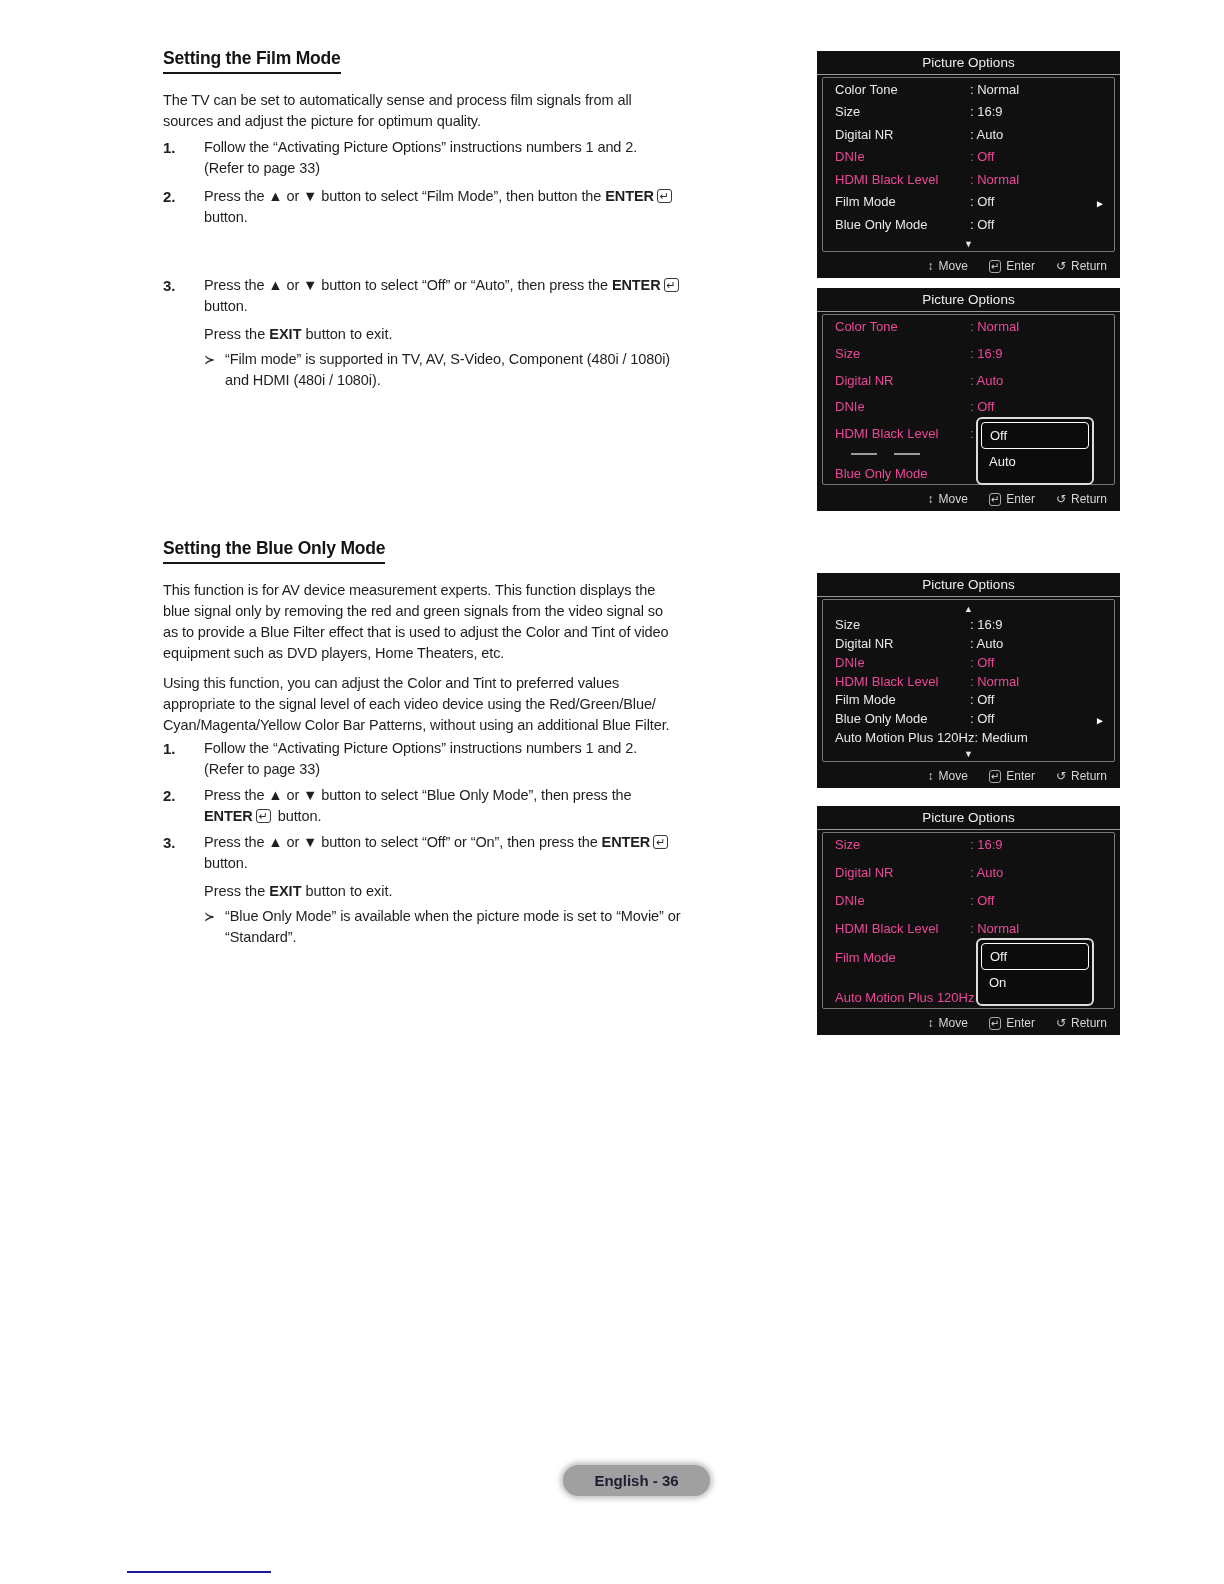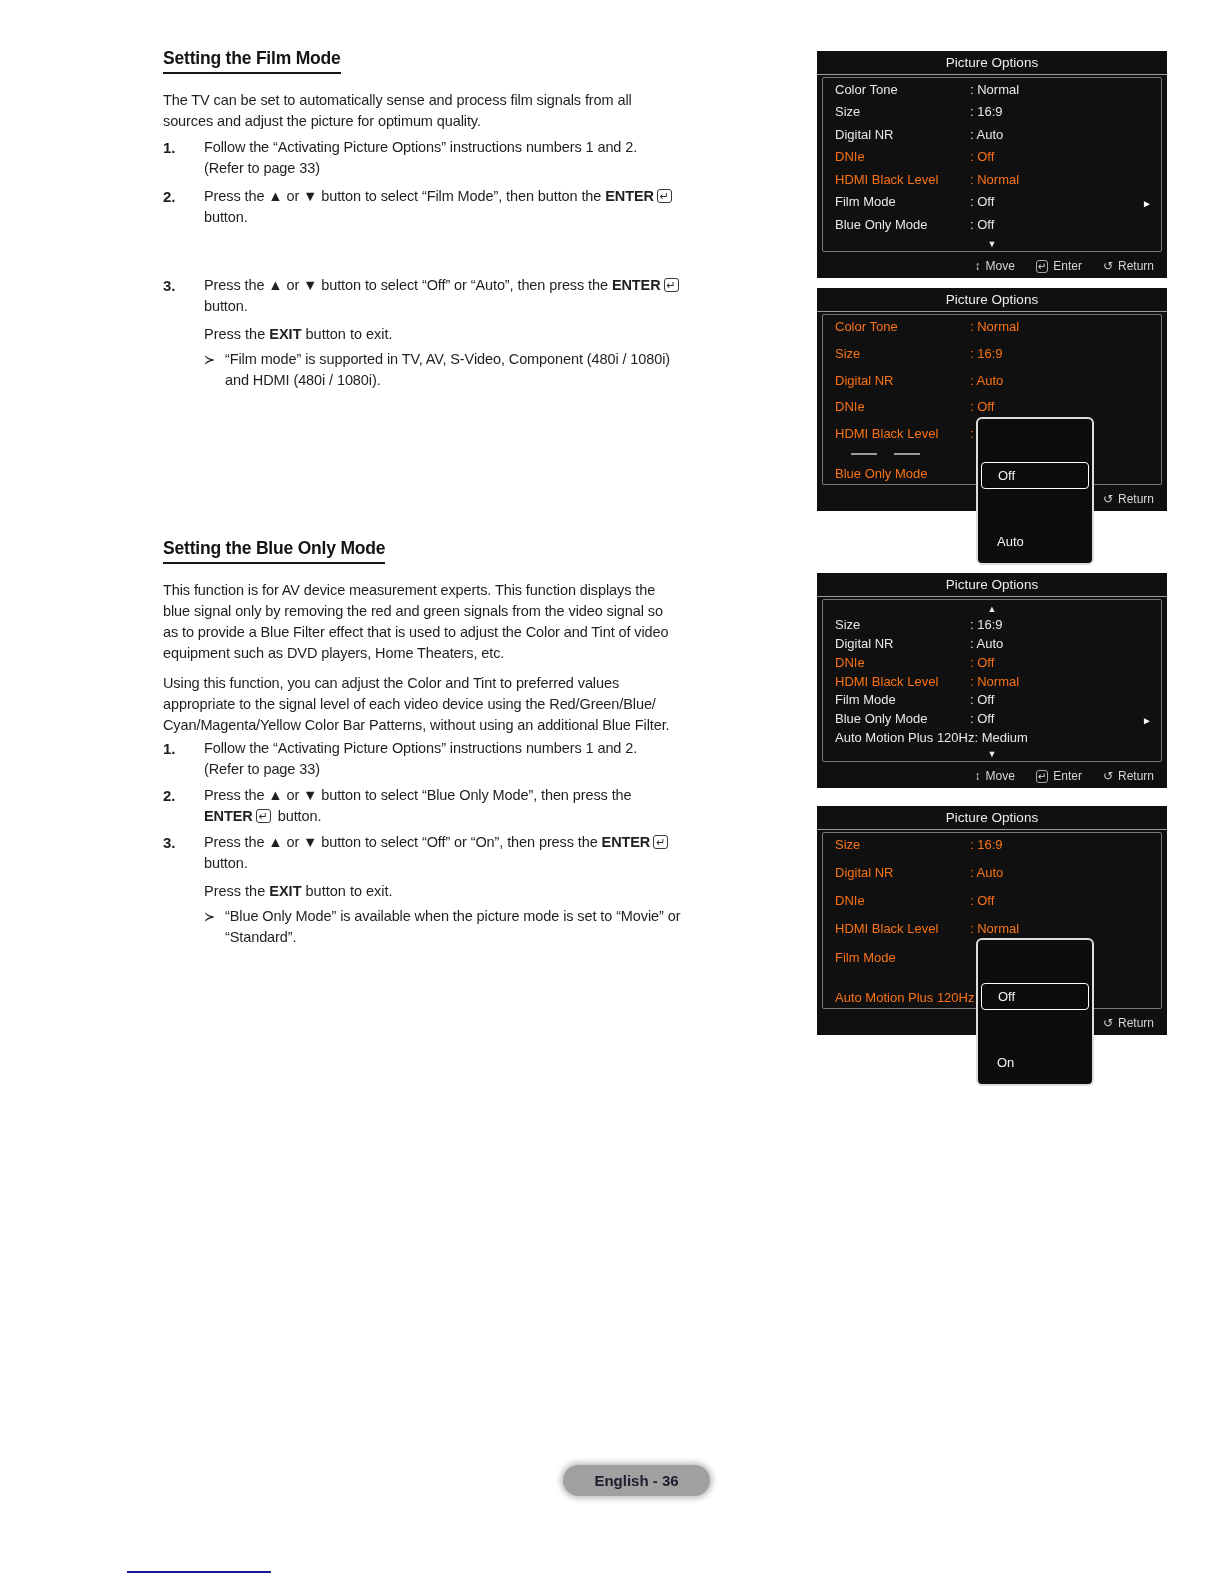--- a/index.html
+++ b/index.html
@@ -26,49 +26,49 @@
   .exit-line { margin:2px 0 4px 41px; font-size:14.5px; line-height:21px; }
   .note { display:flex; margin:0 0 0 41px; }
   .note-marker { flex:0 0 21px; font-size:13px; font-weight:700; color:#2a2a2a; line-height:21px; }
   .note-text { font-size:14.5px; line-height:21px; white-space:pre-line; letter-spacing:-0.1px; }
   .keycap {
     display:inline-block; border:1px solid #3a3a3a; border-radius:3px;
     font-size:11px; line-height:12px; padding:0 2px; margin:0 3px; vertical-align:1px; color:#2a2a2a;
   }
   
   .osd {
-    position:absolute; left:817px; width:350px; background:#101010; color:#e8e8e8;
+    position:absolute; left:817px; width:303px; background:#101010; color:#e8e8e8;
     display:flex; flex-direction:column; box-sizing:border-box;
   }
   .osd-title { flex:0 0 23px; line-height:23px; text-align:center; font-size:13.5px; color:#ededed; border-bottom:1px solid #9a9a9a; }
   .osd-body {
     flex:1; border:1px solid #787878; border-radius:2px; margin:2px 5px 2px 5px;
     display:flex; flex-direction:column; justify-content:space-between; padding:4px 0 2px 0; position:relative;
   }
   .osd-row { display:flex; font-size:13px; line-height:16px; position:relative; }
   .osd-row .lbl { flex:0 0 135px; padding-left:12px; white-space:nowrap; }
   .osd-row .val { flex:1; white-space:nowrap; }
   .osd-row .cursor { position:absolute; right:9px; top:2px; font-size:10px; color:#ffffff; }
-  .dim { color:#f97316; }
+  .dim { color:#ec4899; }
   .osd-arrow { text-align:center; font-size:9px; line-height:10px; color:#e8e8e8; }
   .osd-bar {
     flex:0 0 24px; display:flex; justify-content:flex-end; align-items:center; gap:21px;
     font-size:12px; color:#d6d6d6; padding-right:13px;
   }
   .bar-item { display:flex; align-items:center; }
   .bar-ic { margin-right:5px; font-size:12px; color:#cfcfcf; }
   .keycap-dark {
     display:inline-block; border:1px solid #a8a8a8; border-radius:3px; color:#dddddd;
     font-size:10px; line-height:11px; padding:0 1px; margin-right:5px;
   }
   .dropdown {
     position:absolute; left:159px; width:118px; box-sizing:border-box; z-index:5;
     background:#0c0c0c; border:2px solid #dddddd; border-radius:6px; padding:3px 3px 9px 3px;
   }
-  .dd-opt { font-size:13px; line-height:25px; padding-left:16px; color:#f2f2f2; white-space:nowrap;margin-top:40px; }
+  .dd-opt { font-size:13px; line-height:25px; padding-left:8px; color:#f2f2f2; white-space:nowrap; }
   .dd-opt.selected { border:1.5px solid #ffffff; border-radius:4px; }
   .dash { display:inline-block; height:2px; width:26px; background:#9a9a9a; align-self:center; }
   
   .page-footer {
     position:absolute; left:563px; top:1465px; width:147px; height:31px;
     background:#a0a0a0; border-radius:16px; box-shadow:0 0 5px 3px rgba(168,168,168,0.65);
     display:flex; align-items:center; justify-content:center;
     font-weight:700; font-size:15px; color:#1d1d30;
   }
   .bottom-rule { position:absolute; left:127px; top:1571px; width:144px; height:2px; background:#19199c; }

